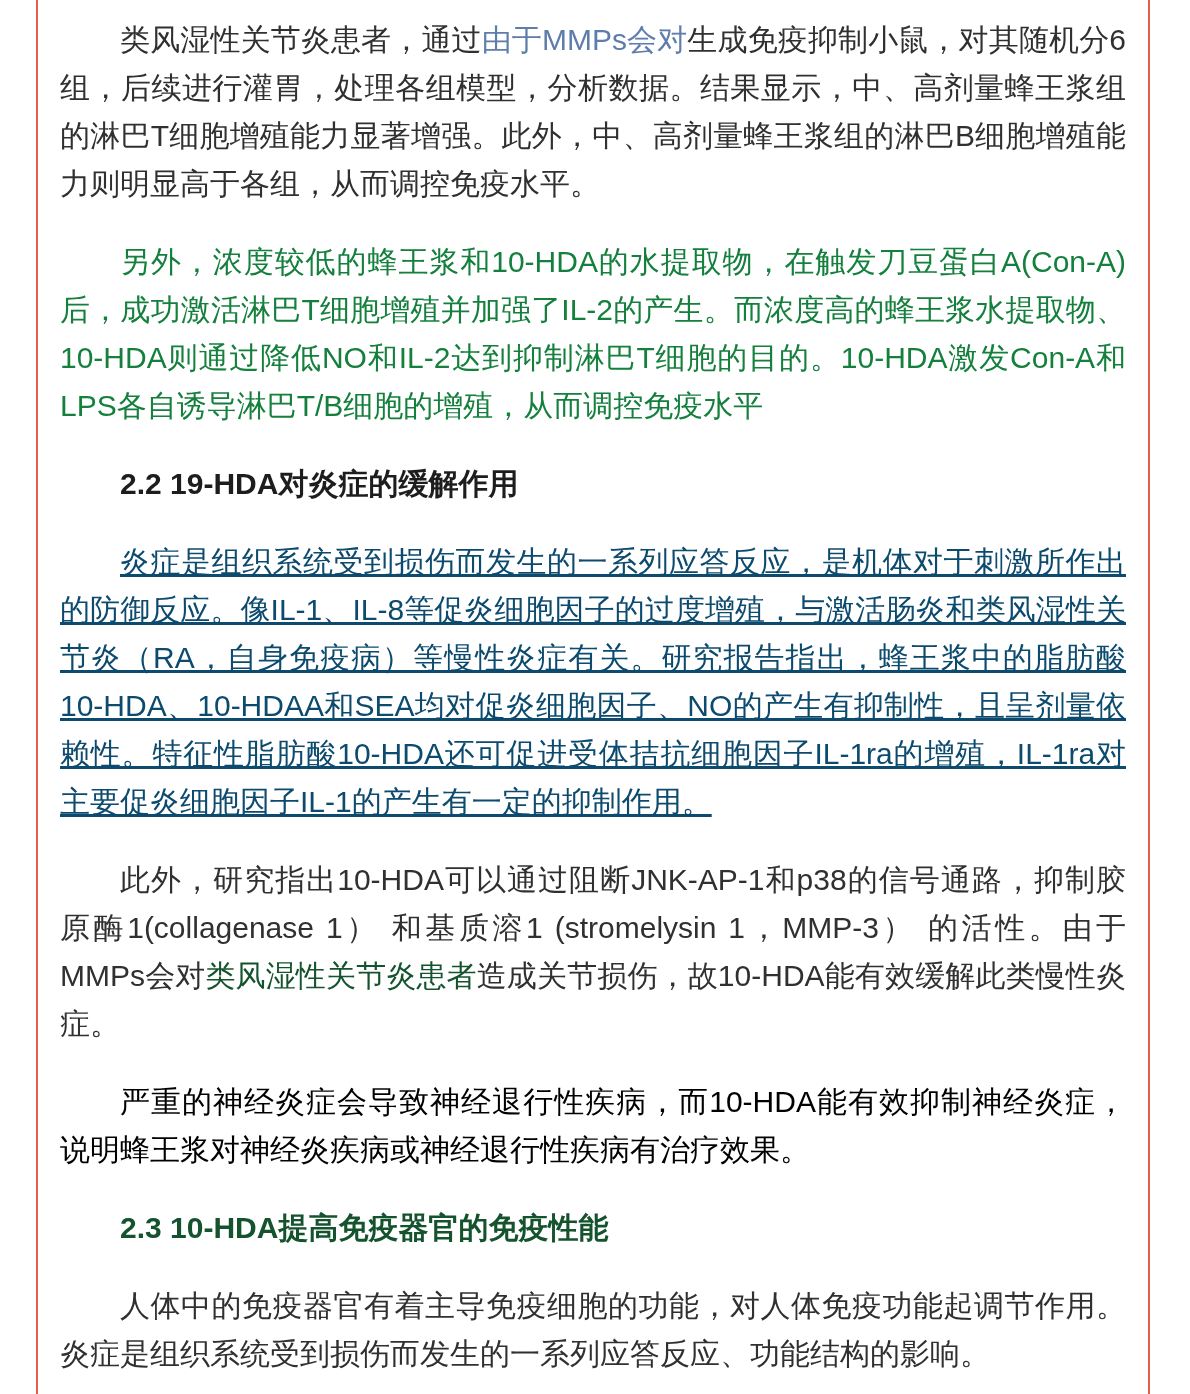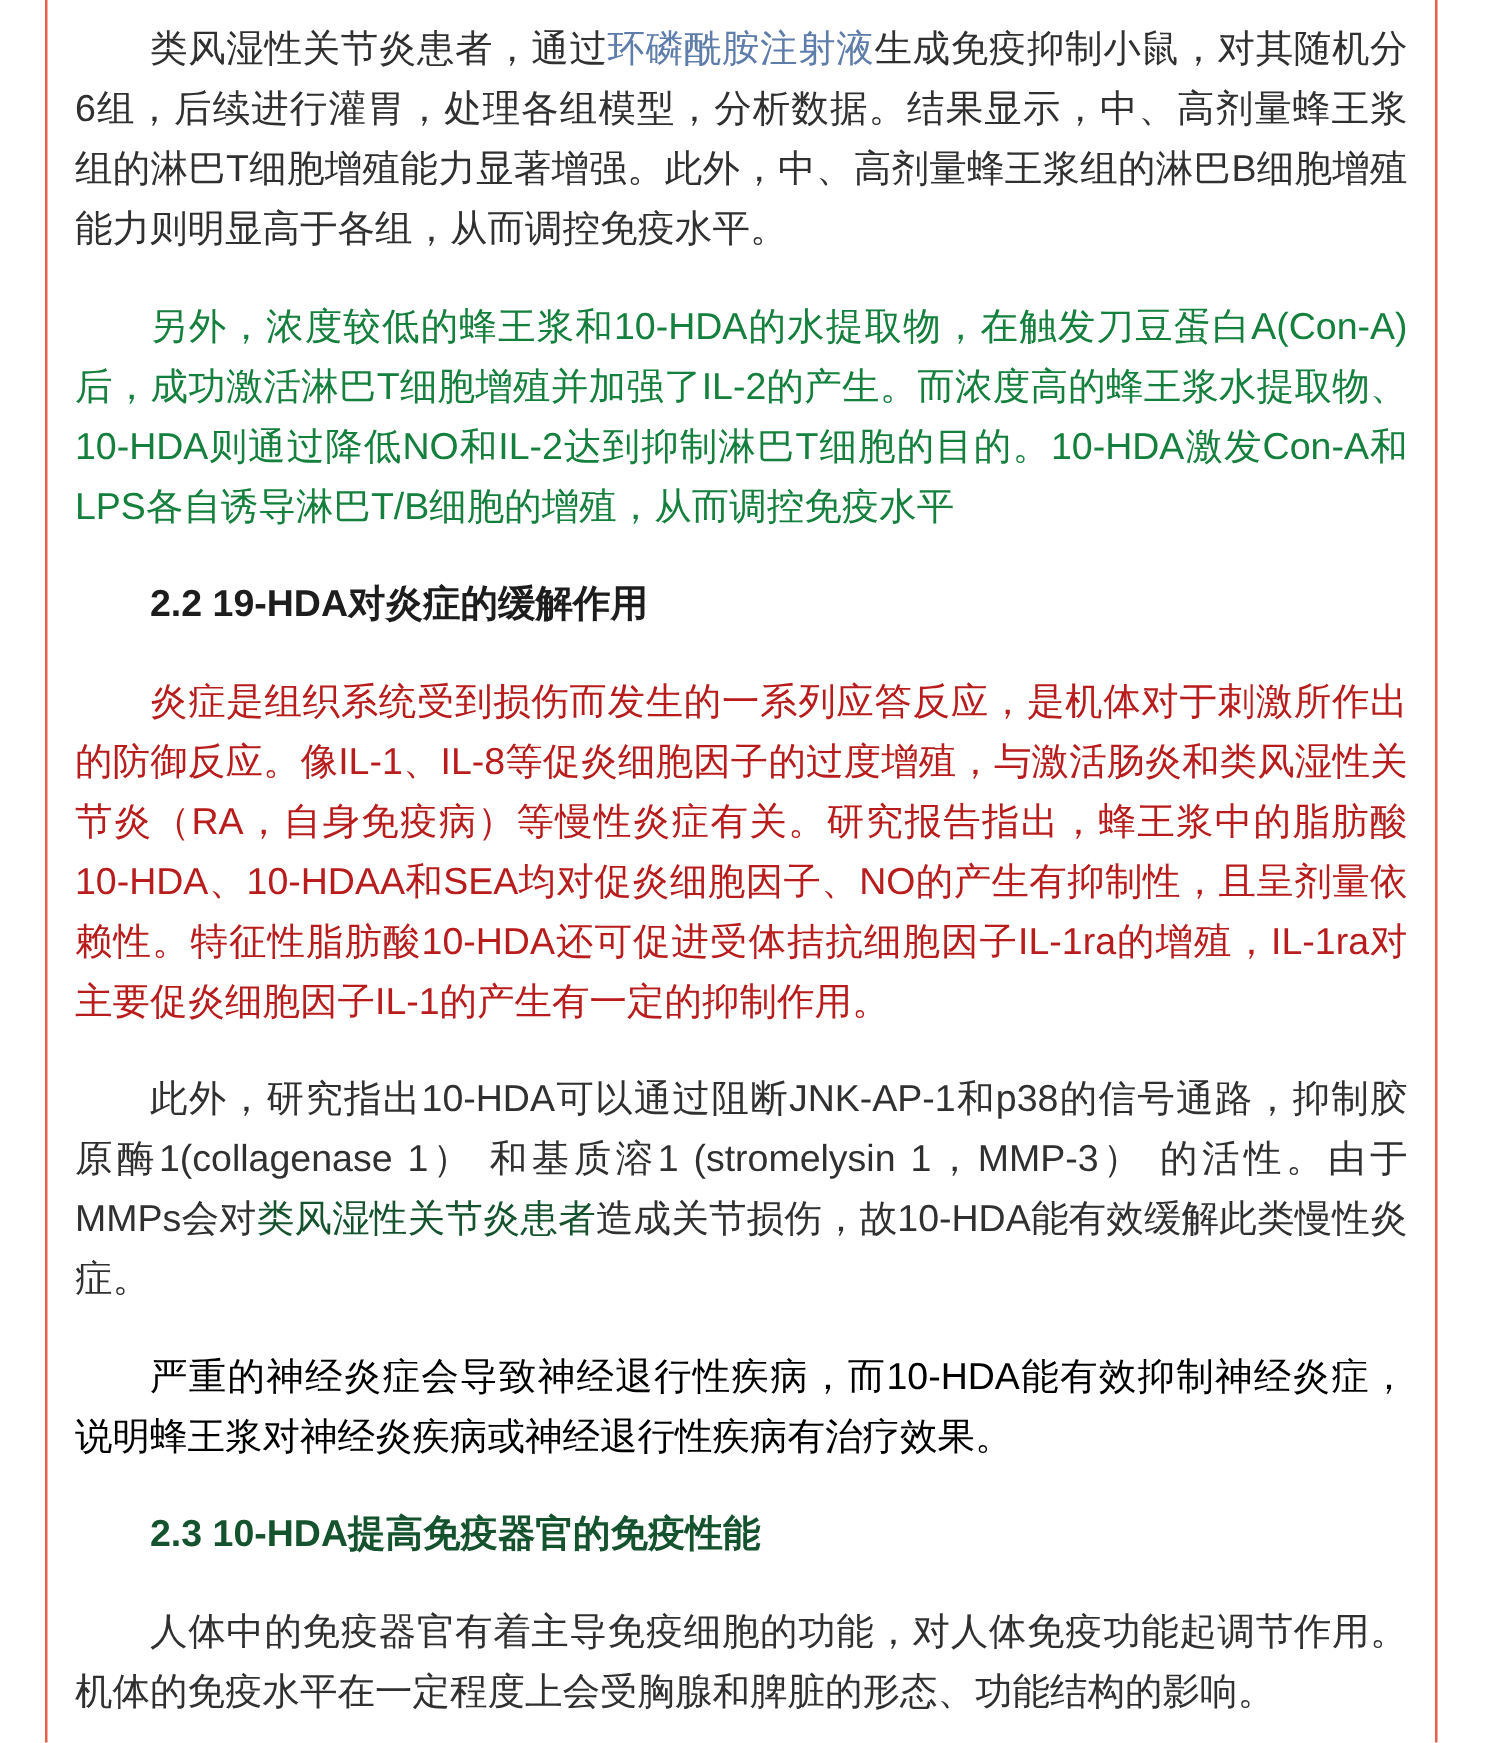--- a/index.html
+++ b/index.html
@@ -47,22 +47,22 @@
     color: #5f7dab;
     text-decoration: none;
     cursor: pointer;
   }
 </style>
 </head>
 <body>
 
 <div class="page-card" style="border-left-color: rgb(231, 93, 73); border-right-color: rgb(231, 93, 73);">
   <div class="article-body">
-      <p class="para" style="color: rgb(48, 48, 48);"><span>类风湿性关节炎患者，通过</span><a href="#" style="color: rgb(95, 125, 171);">环磷酰胺注射液</a><span>生成免疫抑制小鼠，对其随机分6组，后续进行灌胃，处理各组模型，分析数据。结果显示，中、高剂量蜂王浆组的淋巴T细胞增殖能力显著增强。此外，中、高剂量蜂王浆组的淋巴B细胞增殖能力则明显高于各组，从而调控免疫水平。</span></p>
+      <p class="para" style="color: rgb(48, 48, 48);"><span>类风湿性关节炎患者，通过</span><a href="#" style="color: rgb(95, 125, 171);">由于MMPs会对</a><span>生成免疫抑制小鼠，对其随机分6组，后续进行灌胃，处理各组模型，分析数据。结果显示，中、高剂量蜂王浆组的淋巴T细胞增殖能力显著增强。此外，中、高剂量蜂王浆组的淋巴B细胞增殖能力则明显高于各组，从而调控免疫水平。</span></p>
       <p class="para" style="color: #15803d;"><span>另外，浓度较低的蜂王浆和10-HDA的水提取物，在触发刀豆蛋白A(Con-A)后，成功激活淋巴T细胞增殖并加强了IL-2的产生。而浓度高的蜂王浆水提取物、10-HDA则通过降低NO和IL-2达到抑制淋巴T细胞的目的。10-HDA激发Con-A和LPS各自诱导淋巴T/B细胞的增殖，从而调控免疫水平</span></p>
       <h2 class="heading" style="color: rgb(29, 29, 29);"><span>2.2 19-HDA对炎症的缓解作用</span></h2>
-      <p class="para" style="color: #b91c1c;"><span>炎症是组织系统受到损伤而发生的一系列应答反应，是机体对于刺激所作出的防御反应。像IL-1、IL-8等促炎细胞因子的过度增殖，与激活肠炎和类风湿性关节炎（RA，自身免疫病）等慢性炎症有关。研究报告指出，蜂王浆中的脂肪酸10-HDA、10-HDAA和SEA均对促炎细胞因子、NO的产生有抑制性，且呈剂量依赖性。特征性脂肪酸10-HDA还可促进受体拮抗细胞因子IL-1ra的增殖，IL-1ra对主要促炎细胞因子IL-1的产生有一定的抑制作用。</span></p>
+      <p class="para" style="color: #0c4a6e; text-decoration: underline;"><span>炎症是组织系统受到损伤而发生的一系列应答反应，是机体对于刺激所作出的防御反应。像IL-1、IL-8等促炎细胞因子的过度增殖，与激活肠炎和类风湿性关节炎（RA，自身免疫病）等慢性炎症有关。研究报告指出，蜂王浆中的脂肪酸10-HDA、10-HDAA和SEA均对促炎细胞因子、NO的产生有抑制性，且呈剂量依赖性。特征性脂肪酸10-HDA还可促进受体拮抗细胞因子IL-1ra的增殖，IL-1ra对主要促炎细胞因子IL-1的产生有一定的抑制作用。</span></p>
       <p class="para" style="color: rgb(48, 48, 48);"><span>此外，研究指出10-HDA可以通过阻断JNK-AP-1和p38的信号通路，抑制胶原酶1(collagenase 1） 和基质溶1 (stromelysin 1，MMP-3） 的活性。由于MMPs会对</span><a href="#" style="color: #14532d;">类风湿性关节炎患者</a><span>造成关节损伤，故10-HDA能有效缓解此类慢性炎症。</span></p>
       <p class="para" style="color: #000000;"><span>严重的神经炎症会导致神经退行性疾病，而10-HDA能有效抑制神经炎症，说明蜂王浆对神经炎疾病或神经退行性疾病有治疗效果。</span></p>
       <h2 class="heading" style="color: #14532d;"><span>2.3 10-HDA提高免疫器官的免疫性能</span></h2>
-      <p class="para" style="color: rgb(48, 48, 48);"><span>人体中的免疫器官有着主导免疫细胞的功能，对人体免疫功能起调节作用。机体的免疫水平在一定程度上会受胸腺和脾脏的形态、功能结构的影响。</span></p>
+      <p class="para" style="color: rgb(48, 48, 48);"><span>人体中的免疫器官有着主导免疫细胞的功能，对人体免疫功能起调节作用。炎症是组织系统受到损伤而发生的一系列应答反应、功能结构的影响。</span></p>
     </div>
 </div>
 
 </body></html>

